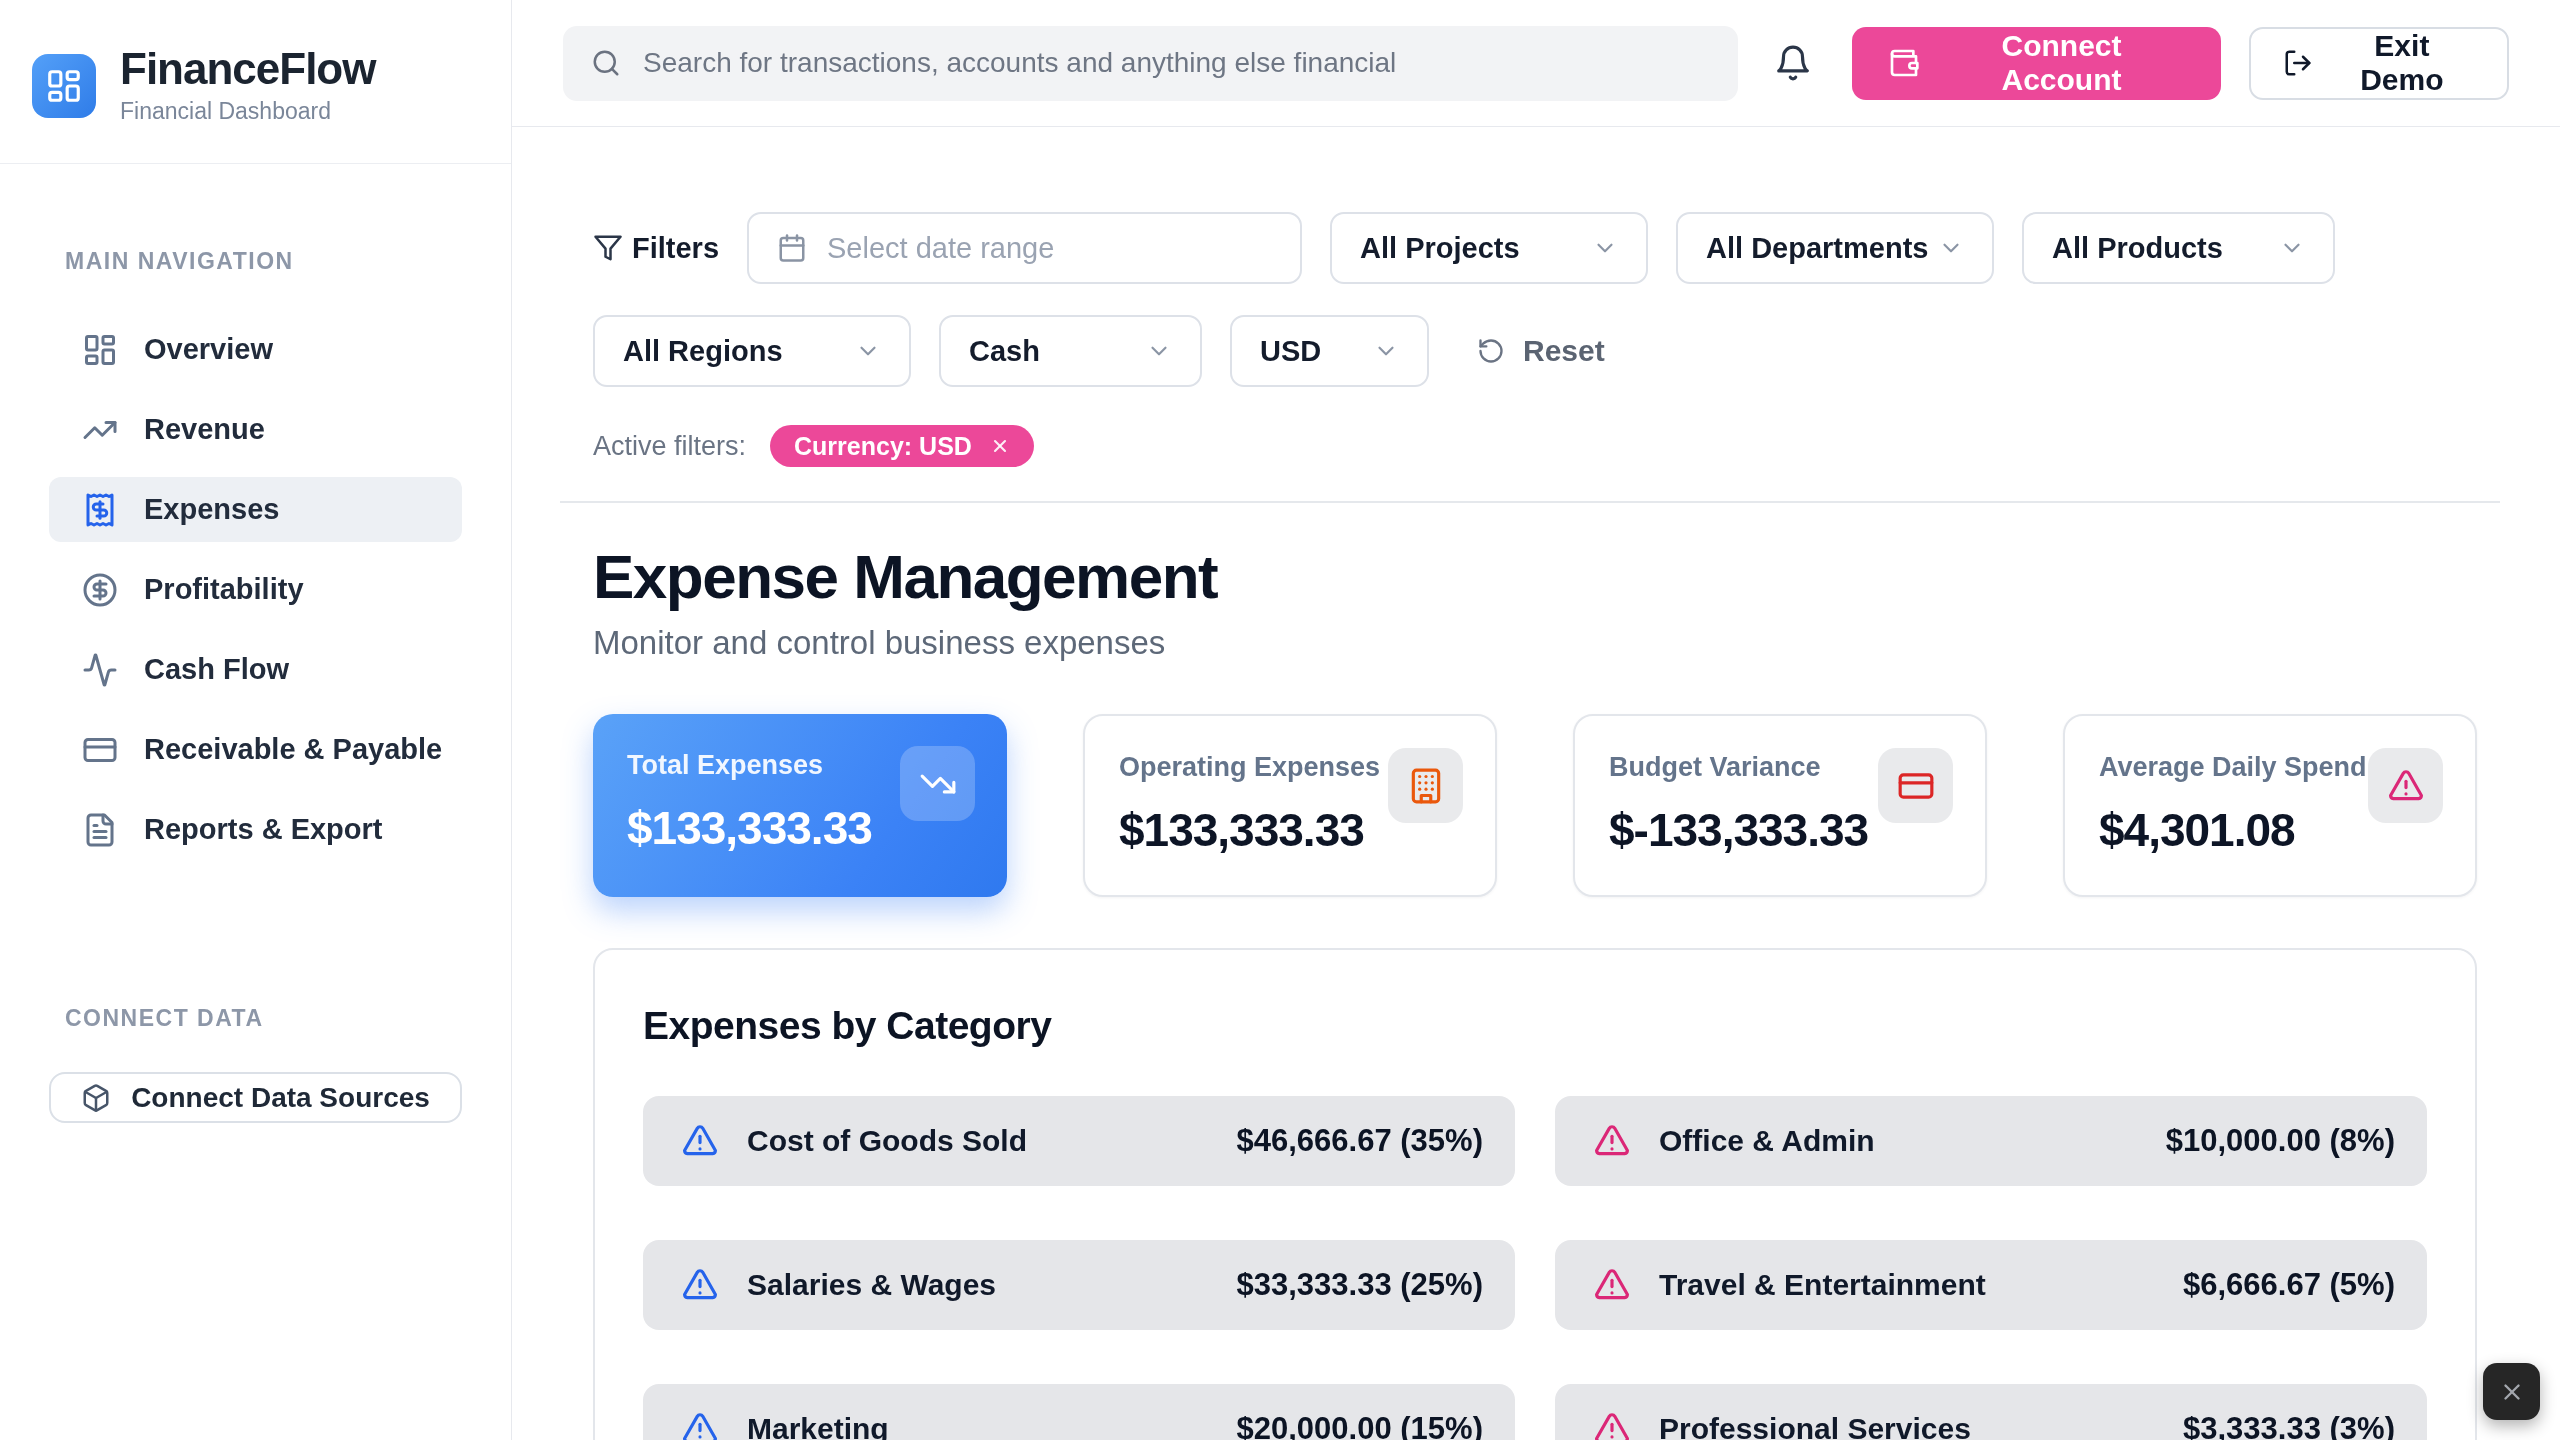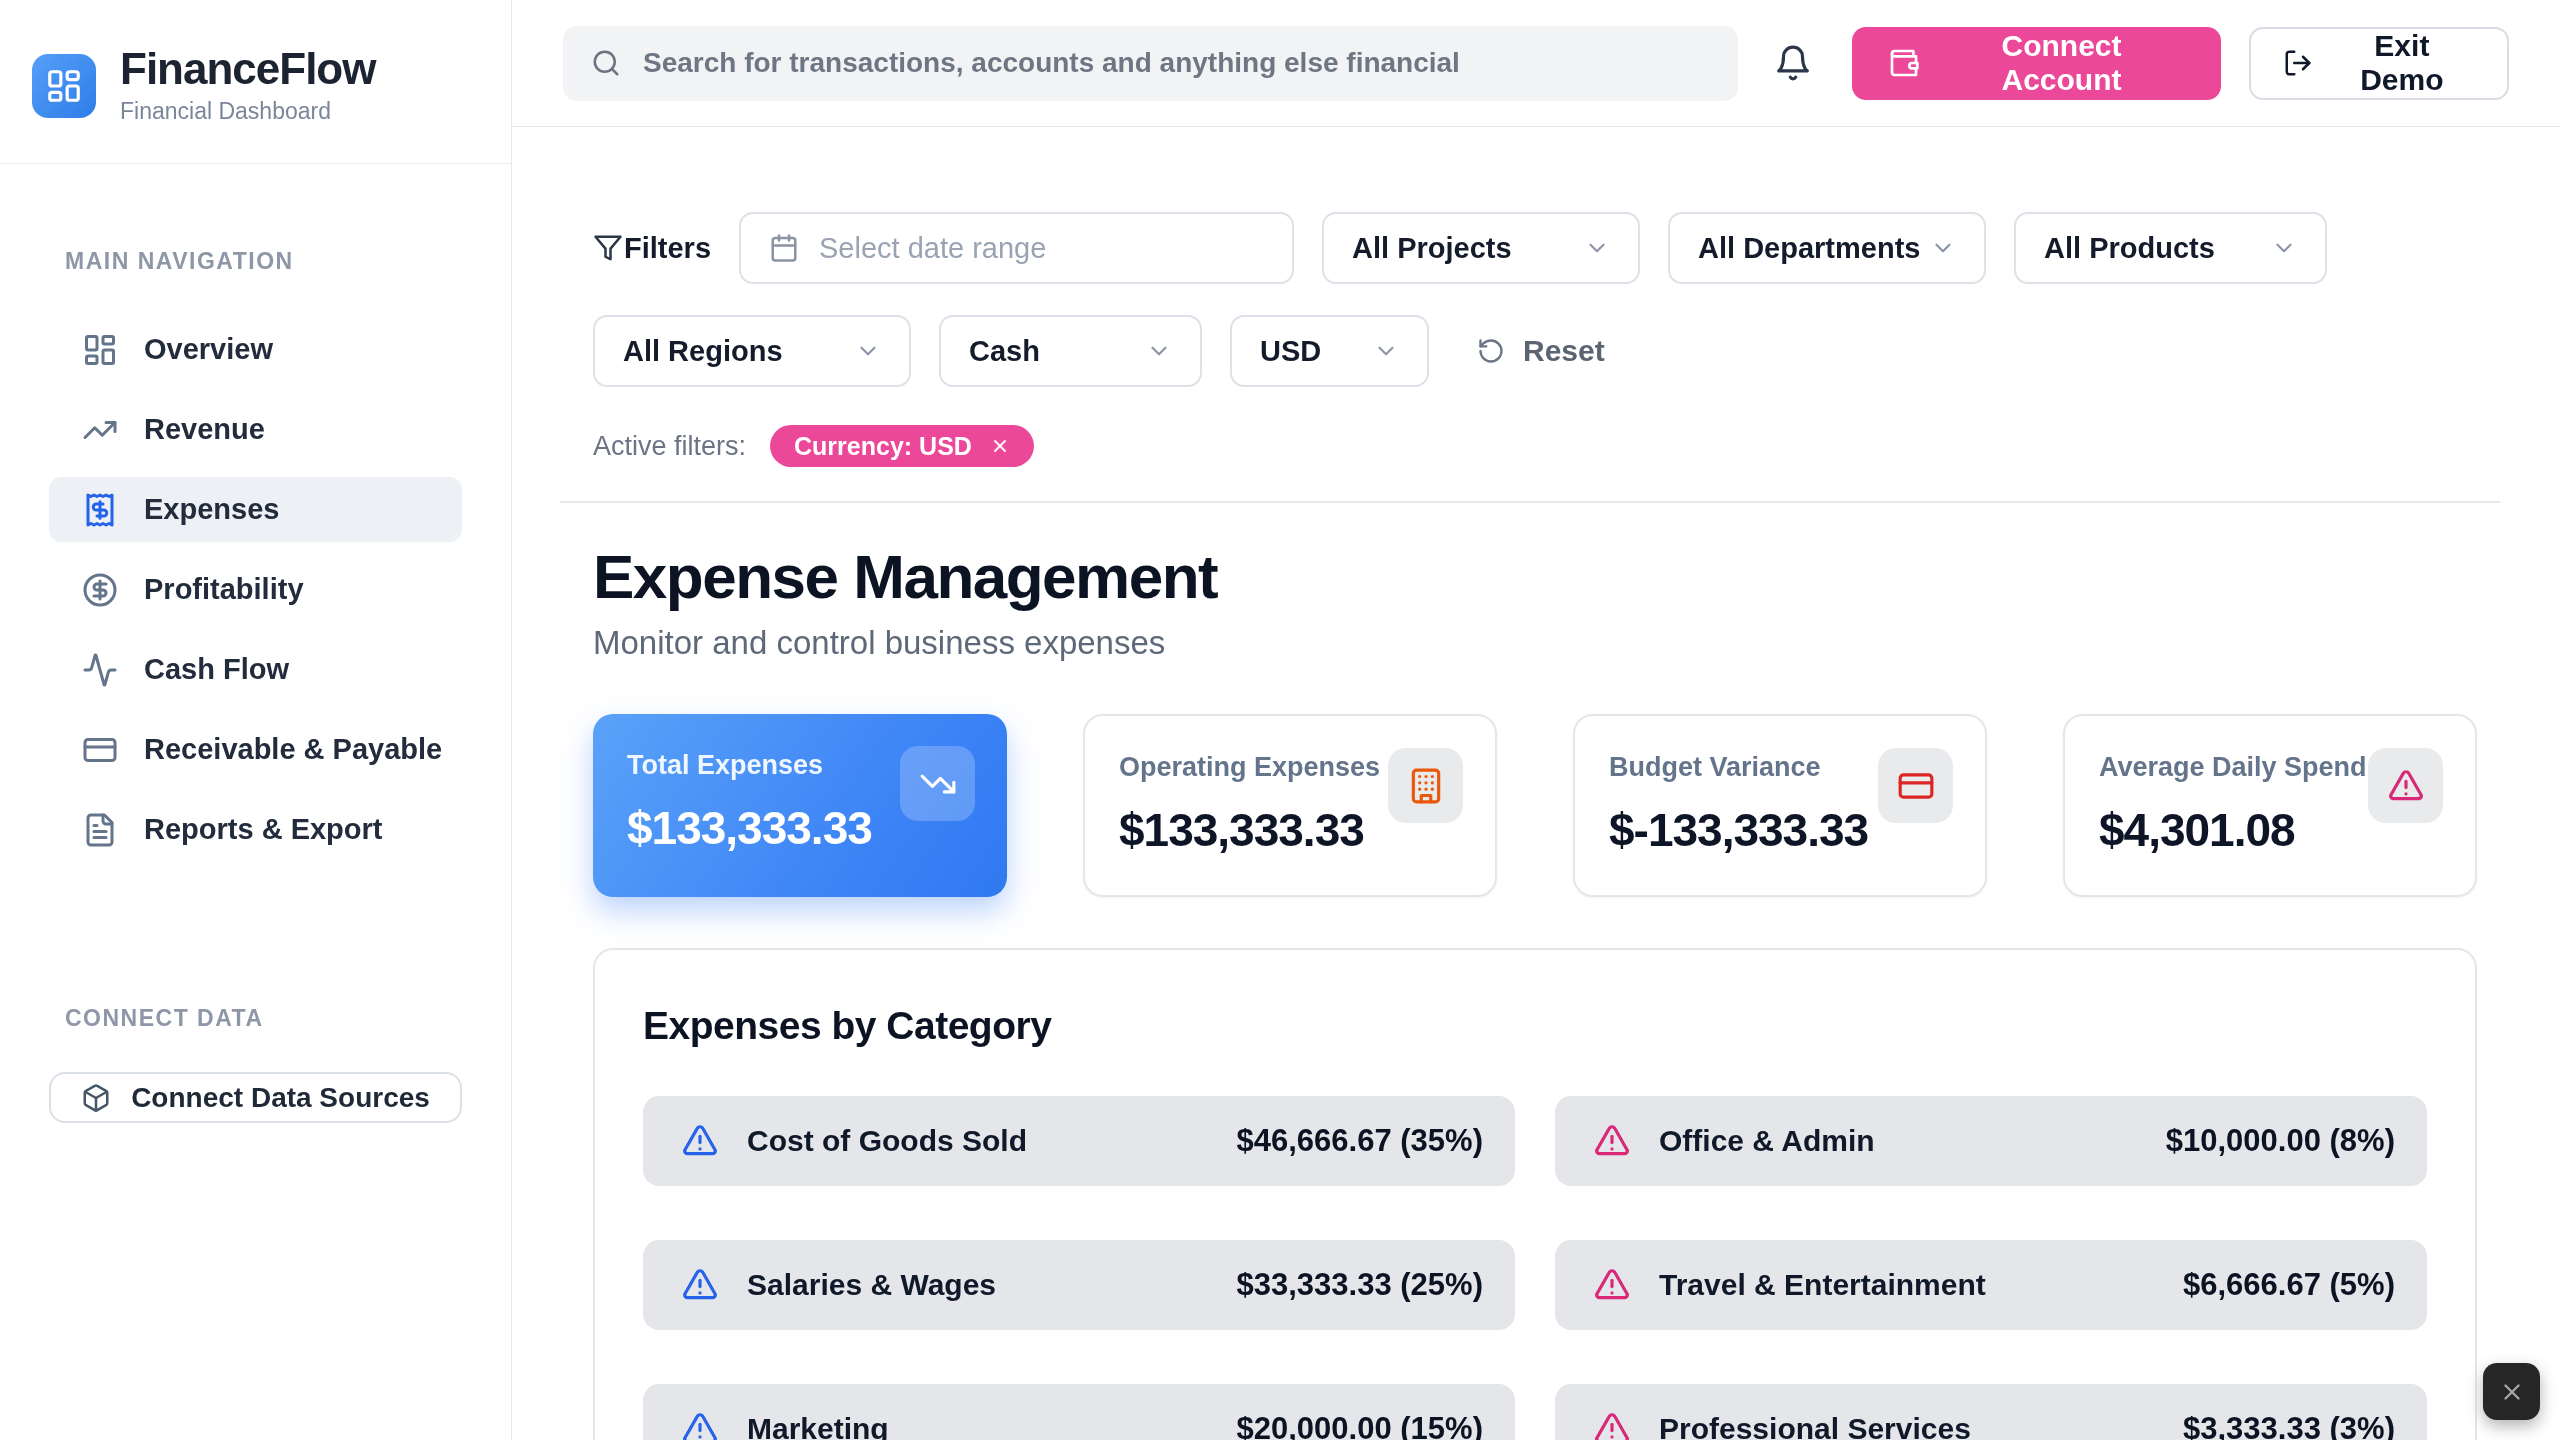--- a/index.html
+++ b/index.html
@@ -26,34 +26,34 @@
   .connect-label { margin:128px 0 40px 65px; font-size:23px; font-weight:700; letter-spacing:1.5px; color:#8d97a8; }
   .connect-btn { margin:0 49px; height:51px; border-radius:16px; border:2px solid #dbe0e7; background:#fff; display:flex; align-items:center; justify-content:center; gap:20px; font-size:28px; font-weight:600; color:#1f2937; cursor:pointer; }
   .connect-btn .ico { width:30px; height:30px; color:#475569; }
 
   
   .content { flex:1; display:flex; flex-direction:column; position:relative; background:#fff; }
 
   header { height:127px; flex:0 0 127px; border-bottom:1px solid #e7e9ee; display:flex; align-items:center; padding:0 51px; background:#fff; }
   .searchbox { width:1178px; height:75px; background:#f2f3f5; border-radius:14px; display:flex; align-items:center; padding:0 28px; gap:22px; }
   .searchbox .ico { width:30px; height:30px; color:#6b7280; flex:0 0 30px; }
-  .searchbox input { flex:1; border:none; outline:none; background:transparent; font-family:"Liberation Sans",sans-serif; font-size:28px; color:#33404f;font-weight:bold; }
+  .searchbox input { flex:1; border:none; outline:none; background:transparent; font-family:"Liberation Sans",sans-serif; font-size:28px; color:#33404f; }
   .searchbox input::placeholder { color:#6e7684; }
   .bell-btn { margin-left:26px; background:none; border:none; cursor:pointer; color:#2b3648; padding:10px; }
   .bell-btn .ico { width:38px; height:38px; }
   .btn-pink { margin-left:30px; height:73px; padding:0 36px; border:none; border-radius:14px; background:#ec4899; color:#fff; font-family:"Liberation Sans",sans-serif; font-size:30px; font-weight:700; display:flex; align-items:center; gap:18px; cursor:pointer; }
   .btn-pink .ico { width:32px; height:32px; }
   .btn-ghost { margin-left:28px; height:73px; padding:0 32px; border:2px solid #d8dde4; border-radius:14px; background:#fff; color:#10192a; font-family:"Liberation Sans",sans-serif; font-size:30px; font-weight:700; display:flex; align-items:center; gap:16px; cursor:pointer; }
   .btn-ghost .ico { width:30px; height:30px; }
 
   main { flex:1; padding:85px 83px 0 81px; overflow:hidden; }
 
   
   .frow { display:flex; align-items:center; }
-  .filters-title { display:flex; align-items:center; gap:1px; font-size:29px; font-weight:700; color:#141c2c; margin-right:28px; }
+  .filters-title { display:flex; align-items:center; gap:9px; font-size:29px; font-weight:700; color:#141c2c; margin-right:28px; }
   .filters-title .ico { width:30px; height:30px; color:#2b3648; }
   .field { height:72px; border:2px solid #dde1e8; border-radius:14px; background:#fff; display:flex; align-items:center; padding:0 28px; cursor:pointer; }
   .date-field { width:555px; gap:20px; margin-right:28px; }
   .date-field .ico { width:30px; height:30px; color:#8a94a4; }
   .date-field .ph { font-size:29px; color:#9aa3b2; }
   .dd { justify-content:space-between; margin-right:28px; }
   .dd .val { font-size:29px; font-weight:600; color:#141c2c; }
   .dd .ico { width:26px; height:26px; color:#8b95a5; }
   .dd-projects { width:318px; }
   .dd-departments { width:318px; }

